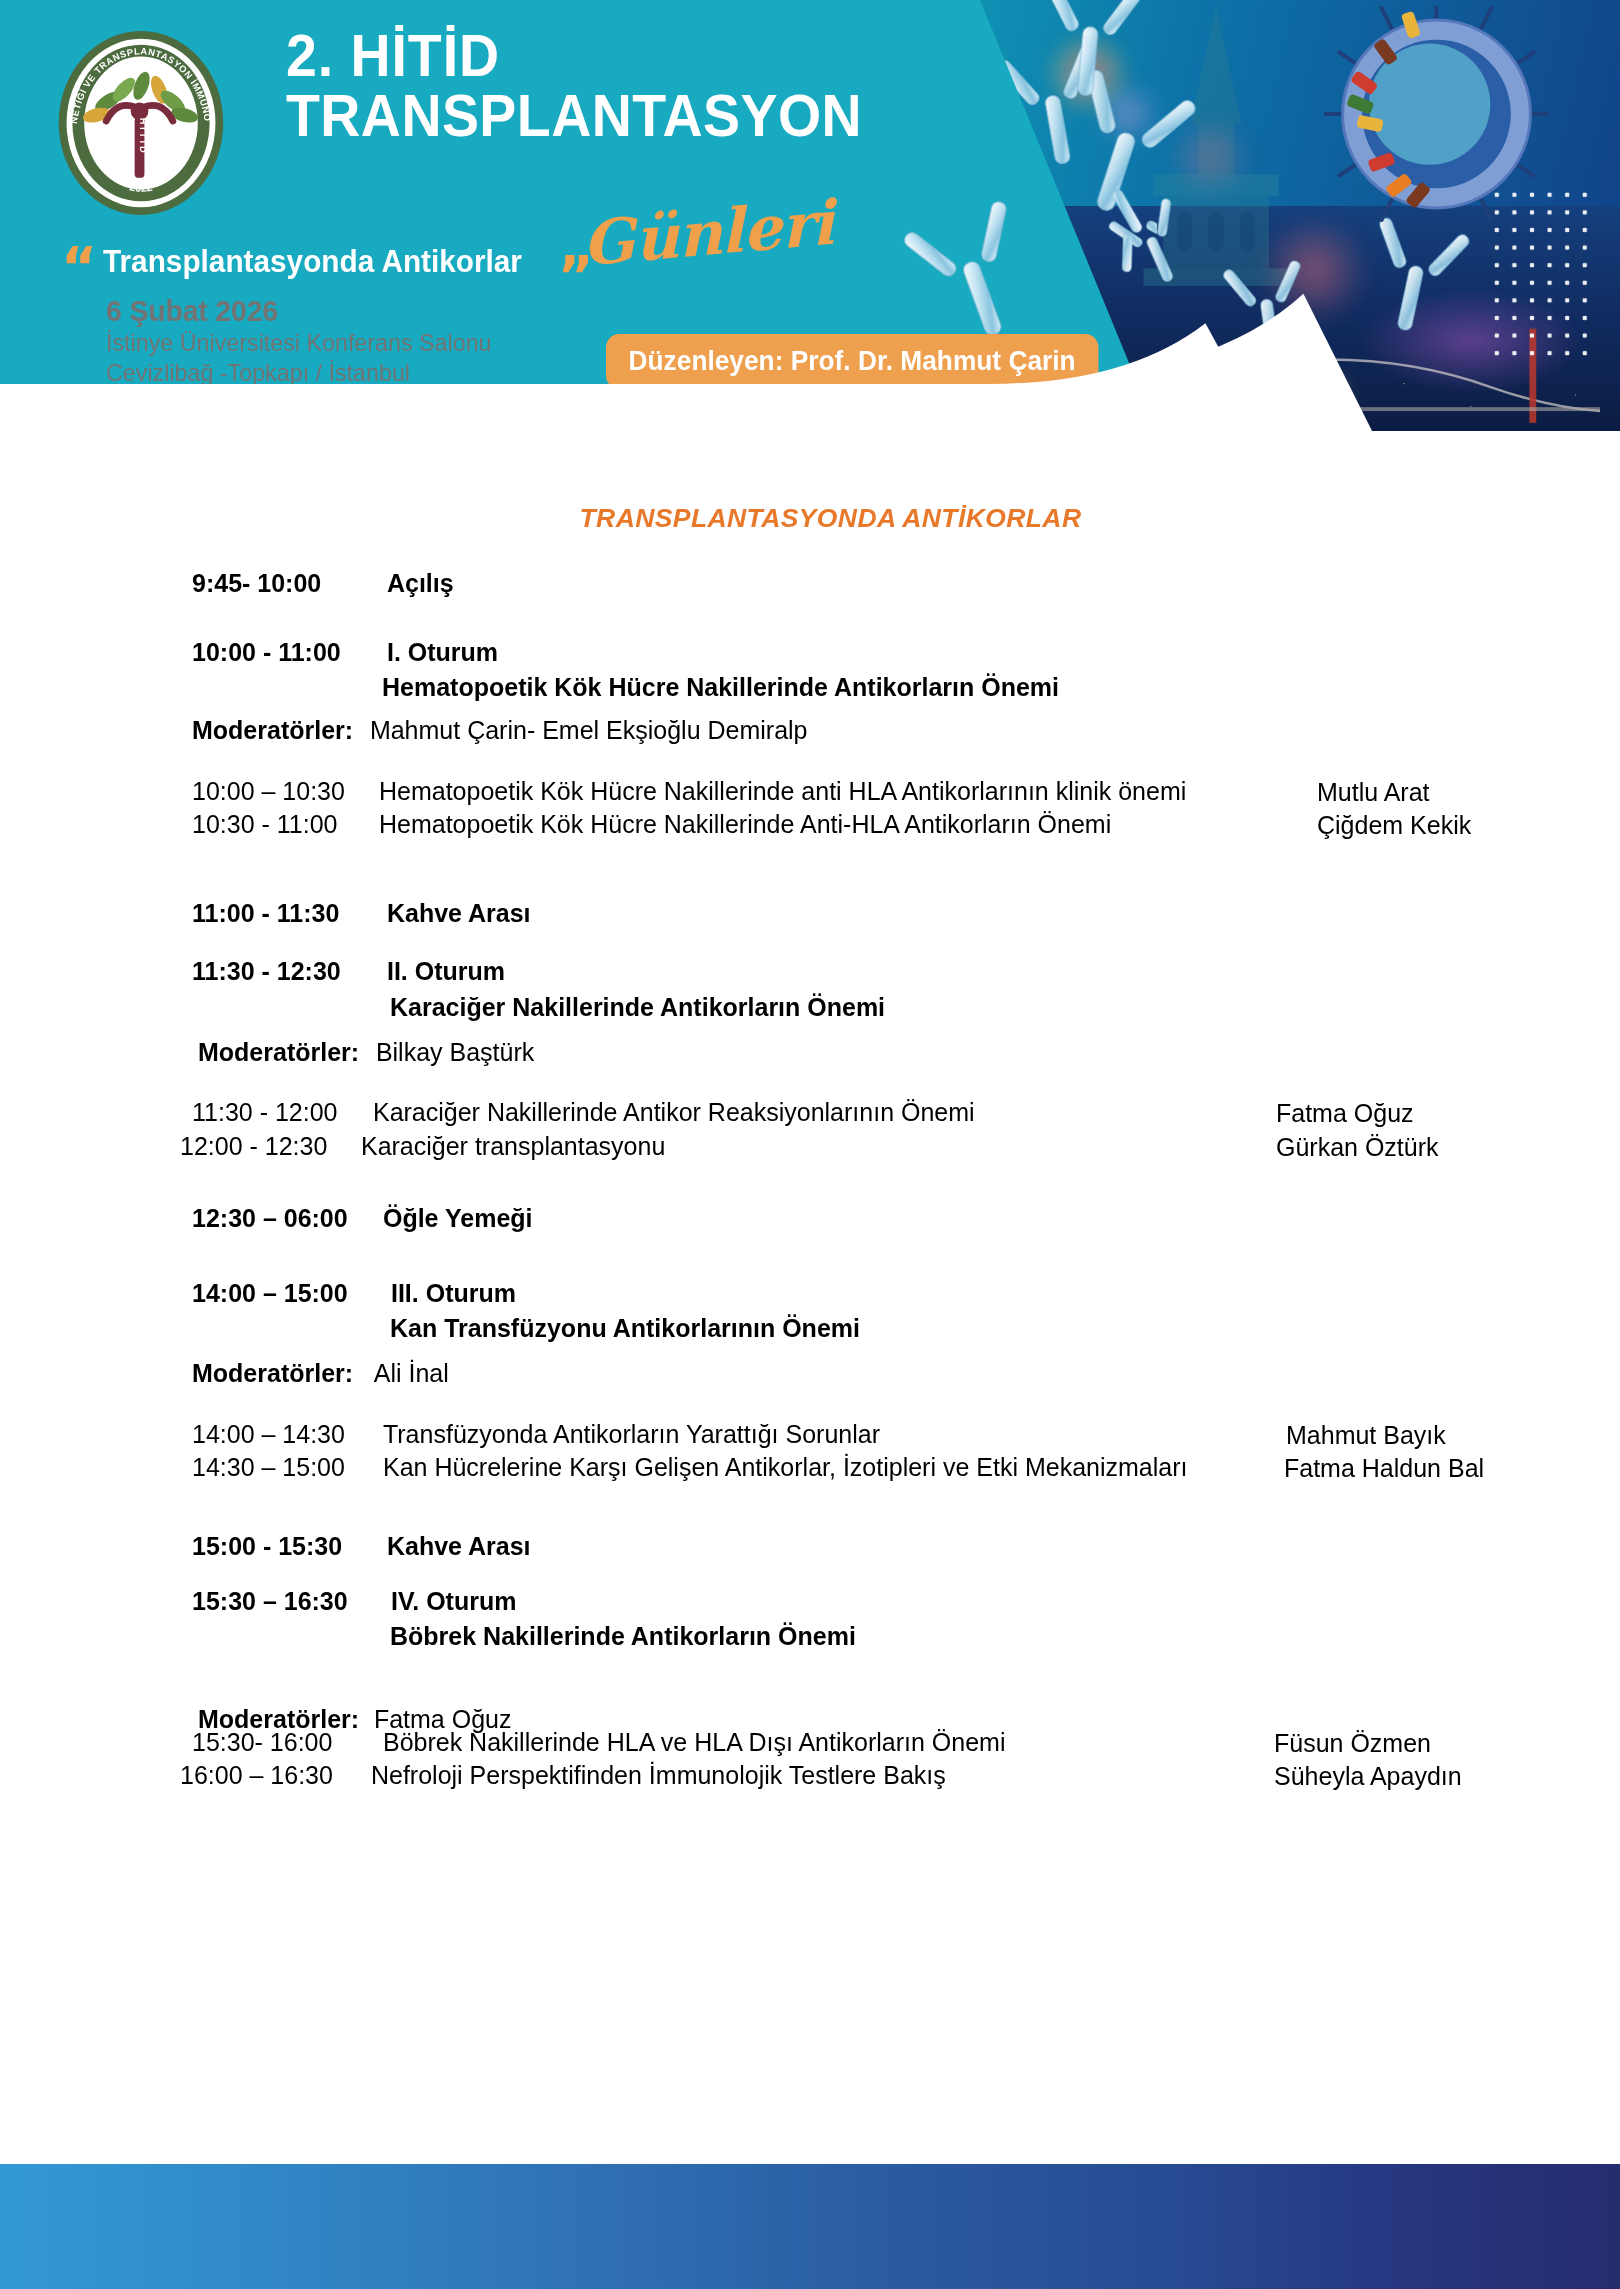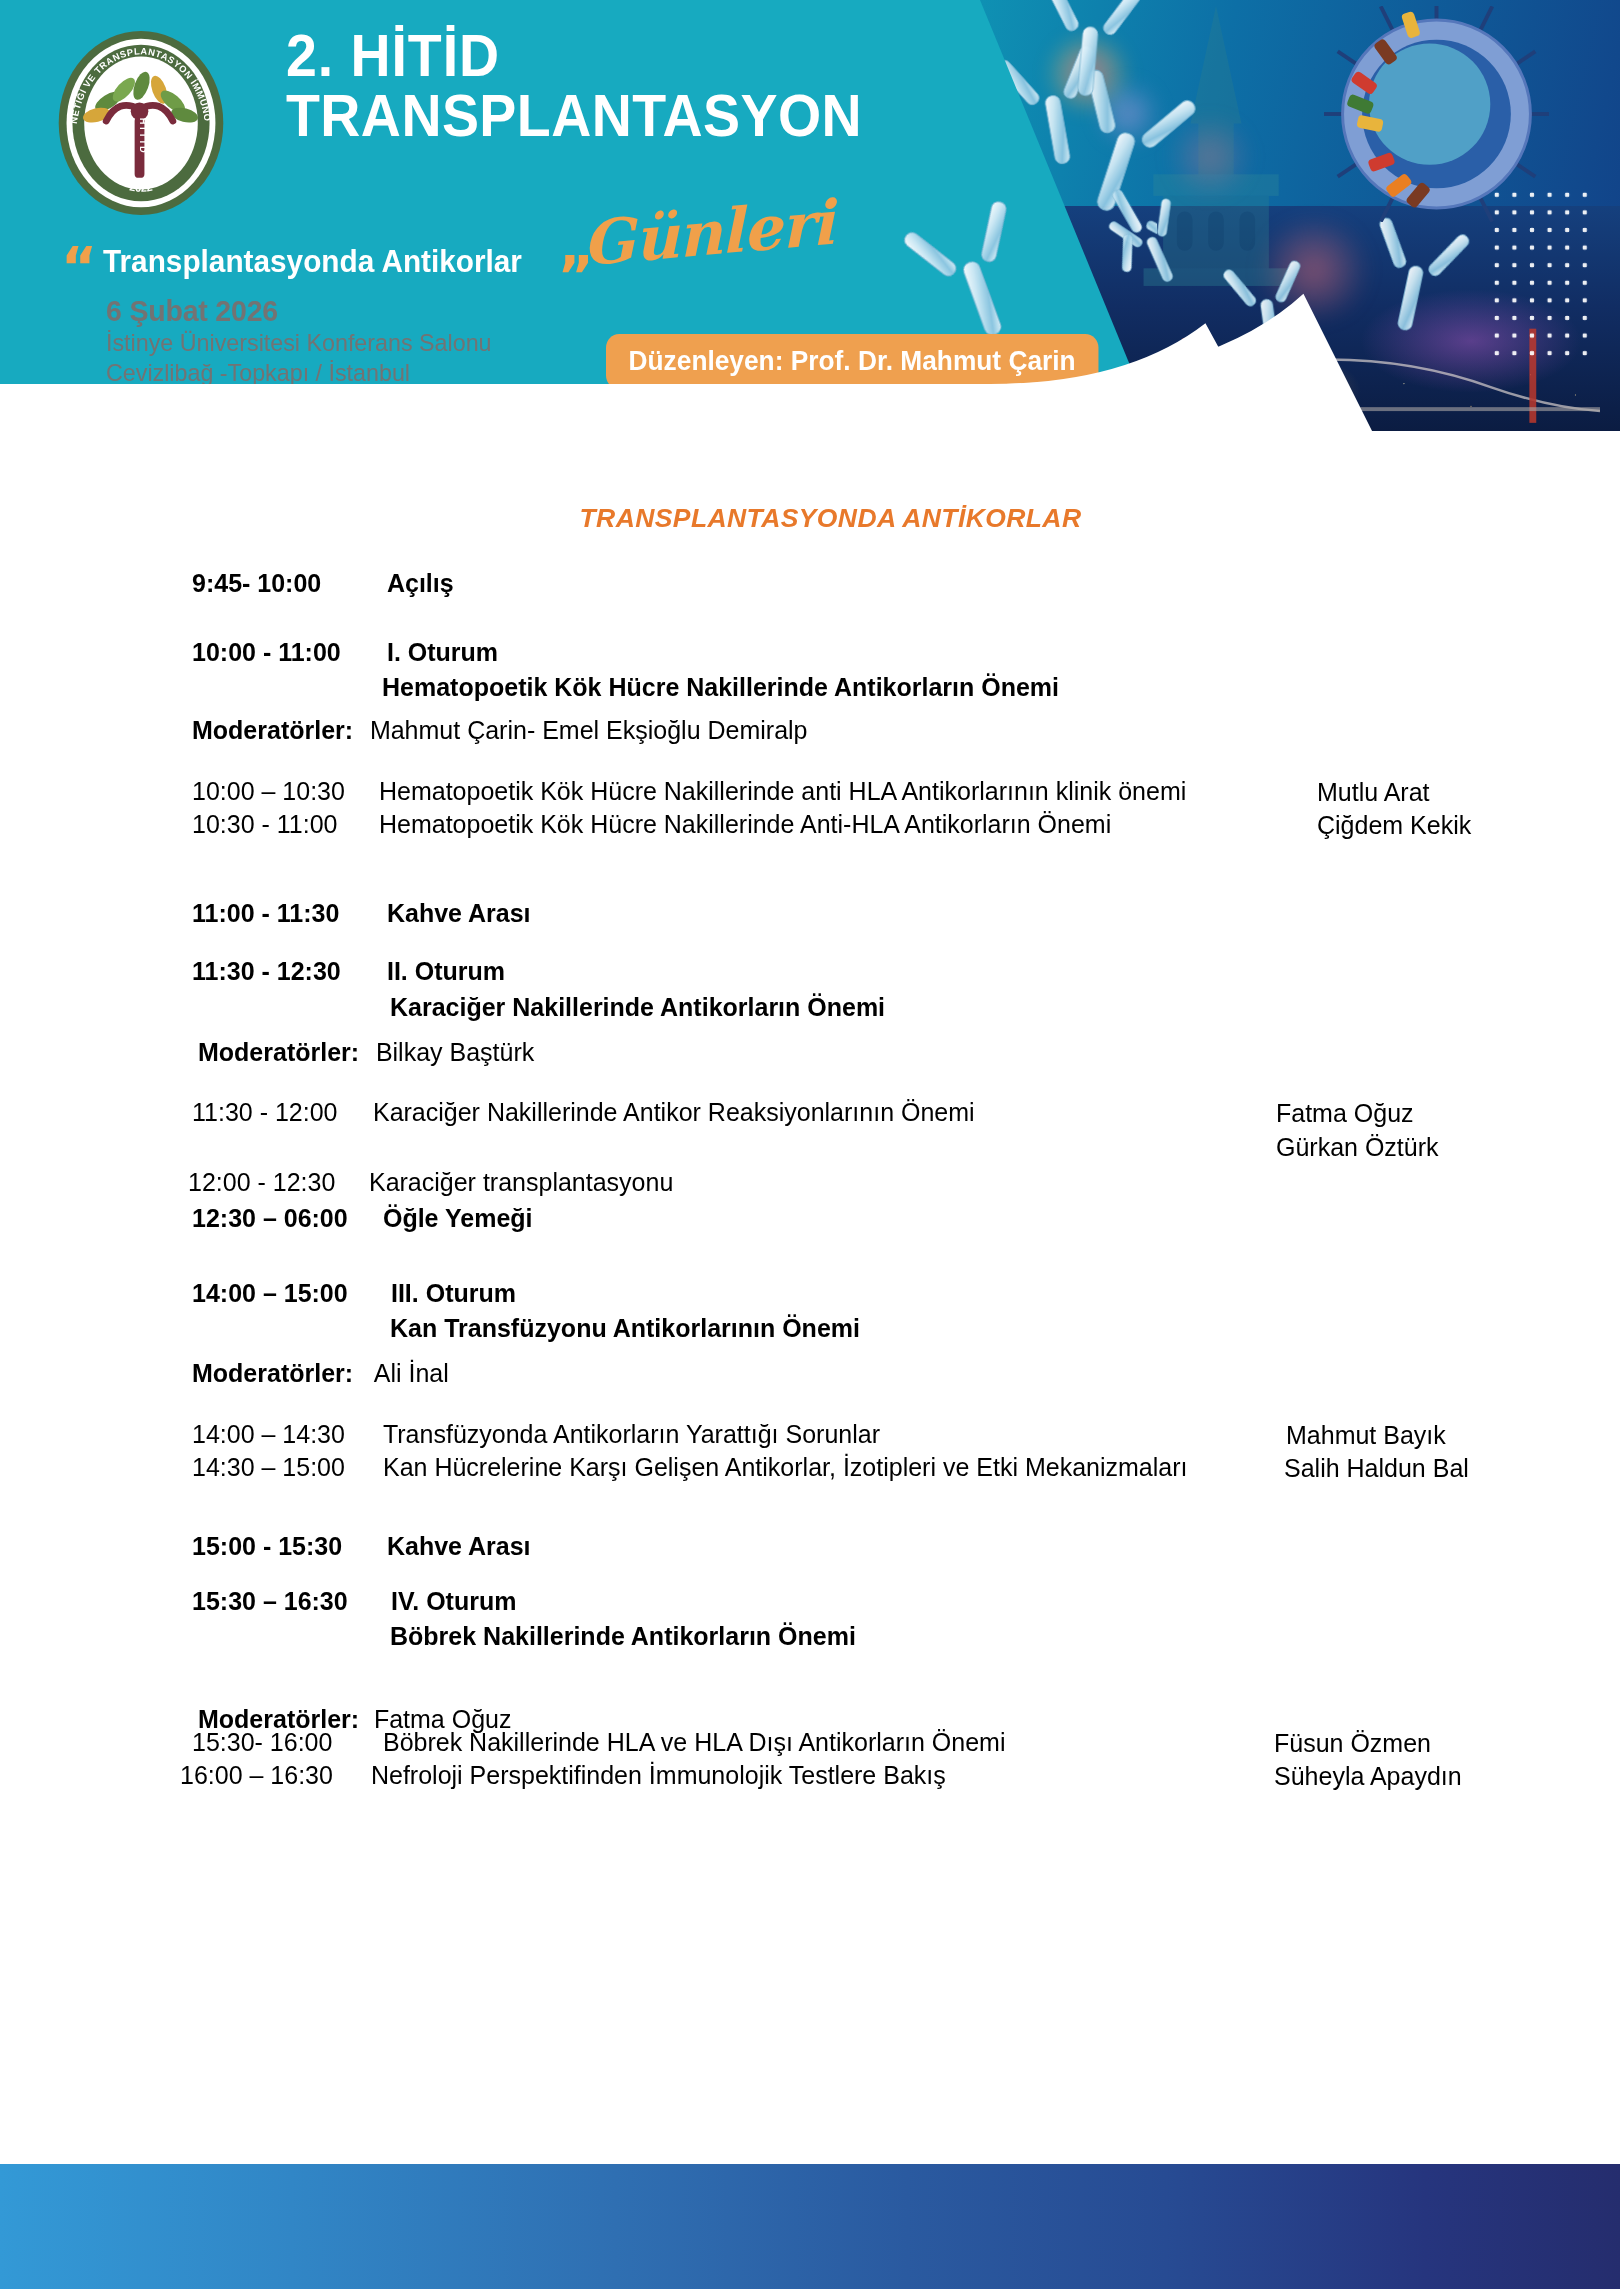--- a/index.html
+++ b/index.html
@@ -462,21 +462,21 @@
     <div class="row bold" style="left:390px; top:563px;">Karaciğer Nakillerinde Antikorların Önemi</div>
     <div class="row" style="left:198px; top:608px;">
       <span class="bold">Moderatörler:</span>
       <span style="margin-left:9.8px;">Bilkay Baştürk</span>
     </div>
     <div class="row" style="left:192px; top:668px;">
       <span class="time" style="width:174px;">11:30 - 12:00</span>
       <span class="ttl">Karaciğer Nakillerinde Antikor Reaksiyonlarının Önemi</span>
     </div>
     <div class="spk" style="left:1276px; top:668px;">Fatma Oğuz</div>
-    <div class="row" style="left:188px; top:702px;margin-top:36px;">
+    <div class="row" style="left:180px; top:702px;">
       <span class="time" style="width:174px;">12:00 - 12:30</span>
       <span class="ttl">Karaciğer transplantasyonu</span>
     </div>
     <div class="spk" style="left:1276px; top:702px;">Gürkan Öztürk</div>
 
     <div class="row" style="left:192px; top:774px;">
       <span class="time bold" style="width:184px;">12:30 – 06:00</span>
       <span class="ttl bold">Öğle Yemeği</span>
     </div>
 
@@ -491,21 +491,21 @@
     </div>
     <div class="row" style="left:192px; top:990px;">
       <span class="time" style="width:184px;">14:00 – 14:30</span>
       <span class="ttl">Transfüzyonda Antikorların Yarattığı Sorunlar</span>
     </div>
     <div class="spk" style="left:1286px; top:990px;">Mahmut Bayık</div>
     <div class="row" style="left:192px; top:1023px;">
       <span class="time" style="width:184px;">14:30 – 15:00</span>
       <span class="ttl">Kan Hücrelerine Karşı Gelişen Antikorlar, İzotipleri ve Etki Mekanizmaları</span>
     </div>
-    <div class="spk" style="left:1284px; top:1023px;">Salih Haldun Bal</div>
+    <div class="spk" style="left:1284px; top:1023px;">Fatma Haldun Bal</div>
 
     <div class="row" style="left:192px; top:1102px;">
       <span class="time bold" style="width:188px;">15:00 -  15:30</span>
       <span class="ttl bold">Kahve Arası</span>
     </div>
 
     <div class="row" style="left:192px; top:1157px;">
       <span class="time bold" style="width:192px;">15:30 – 16:30</span>
       <span class="ttl bold">IV. Oturum</span>
     </div>

